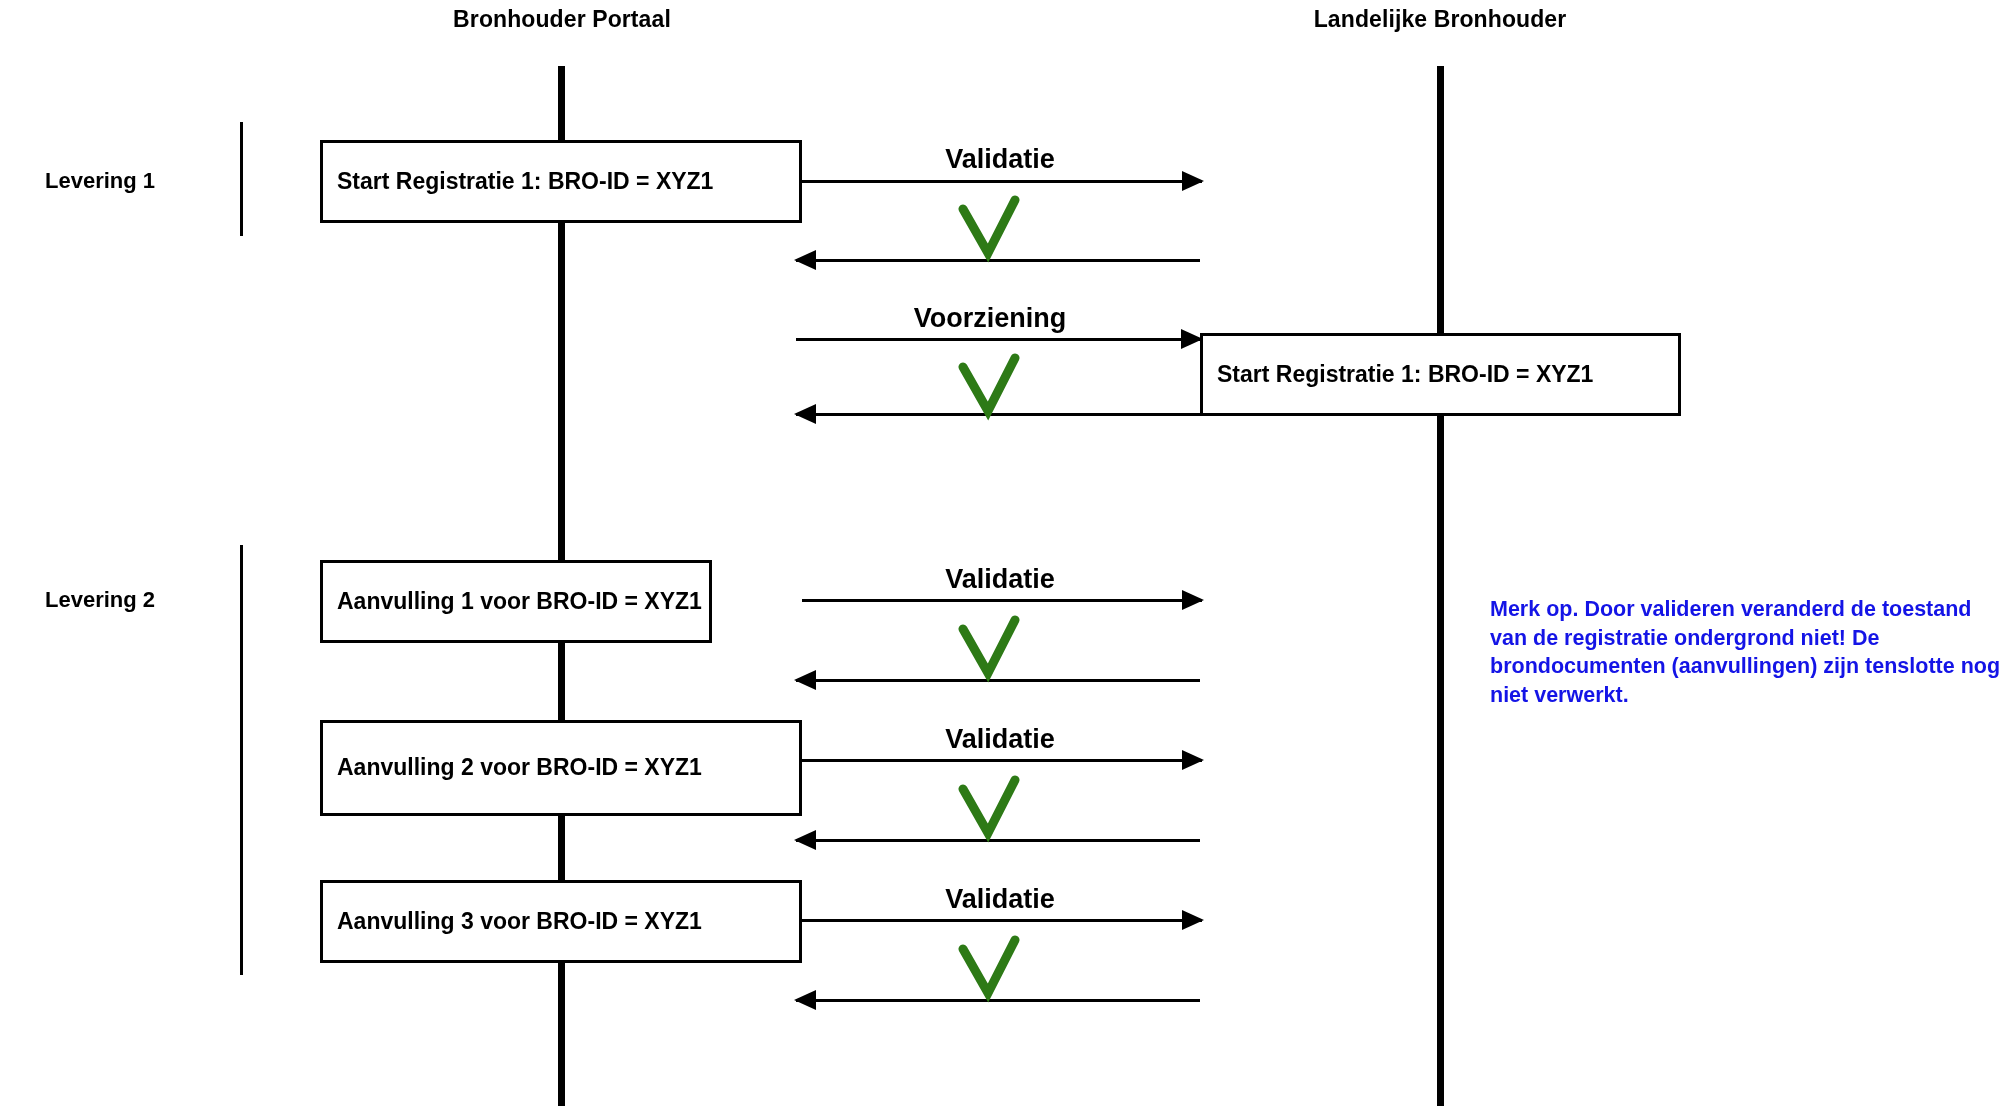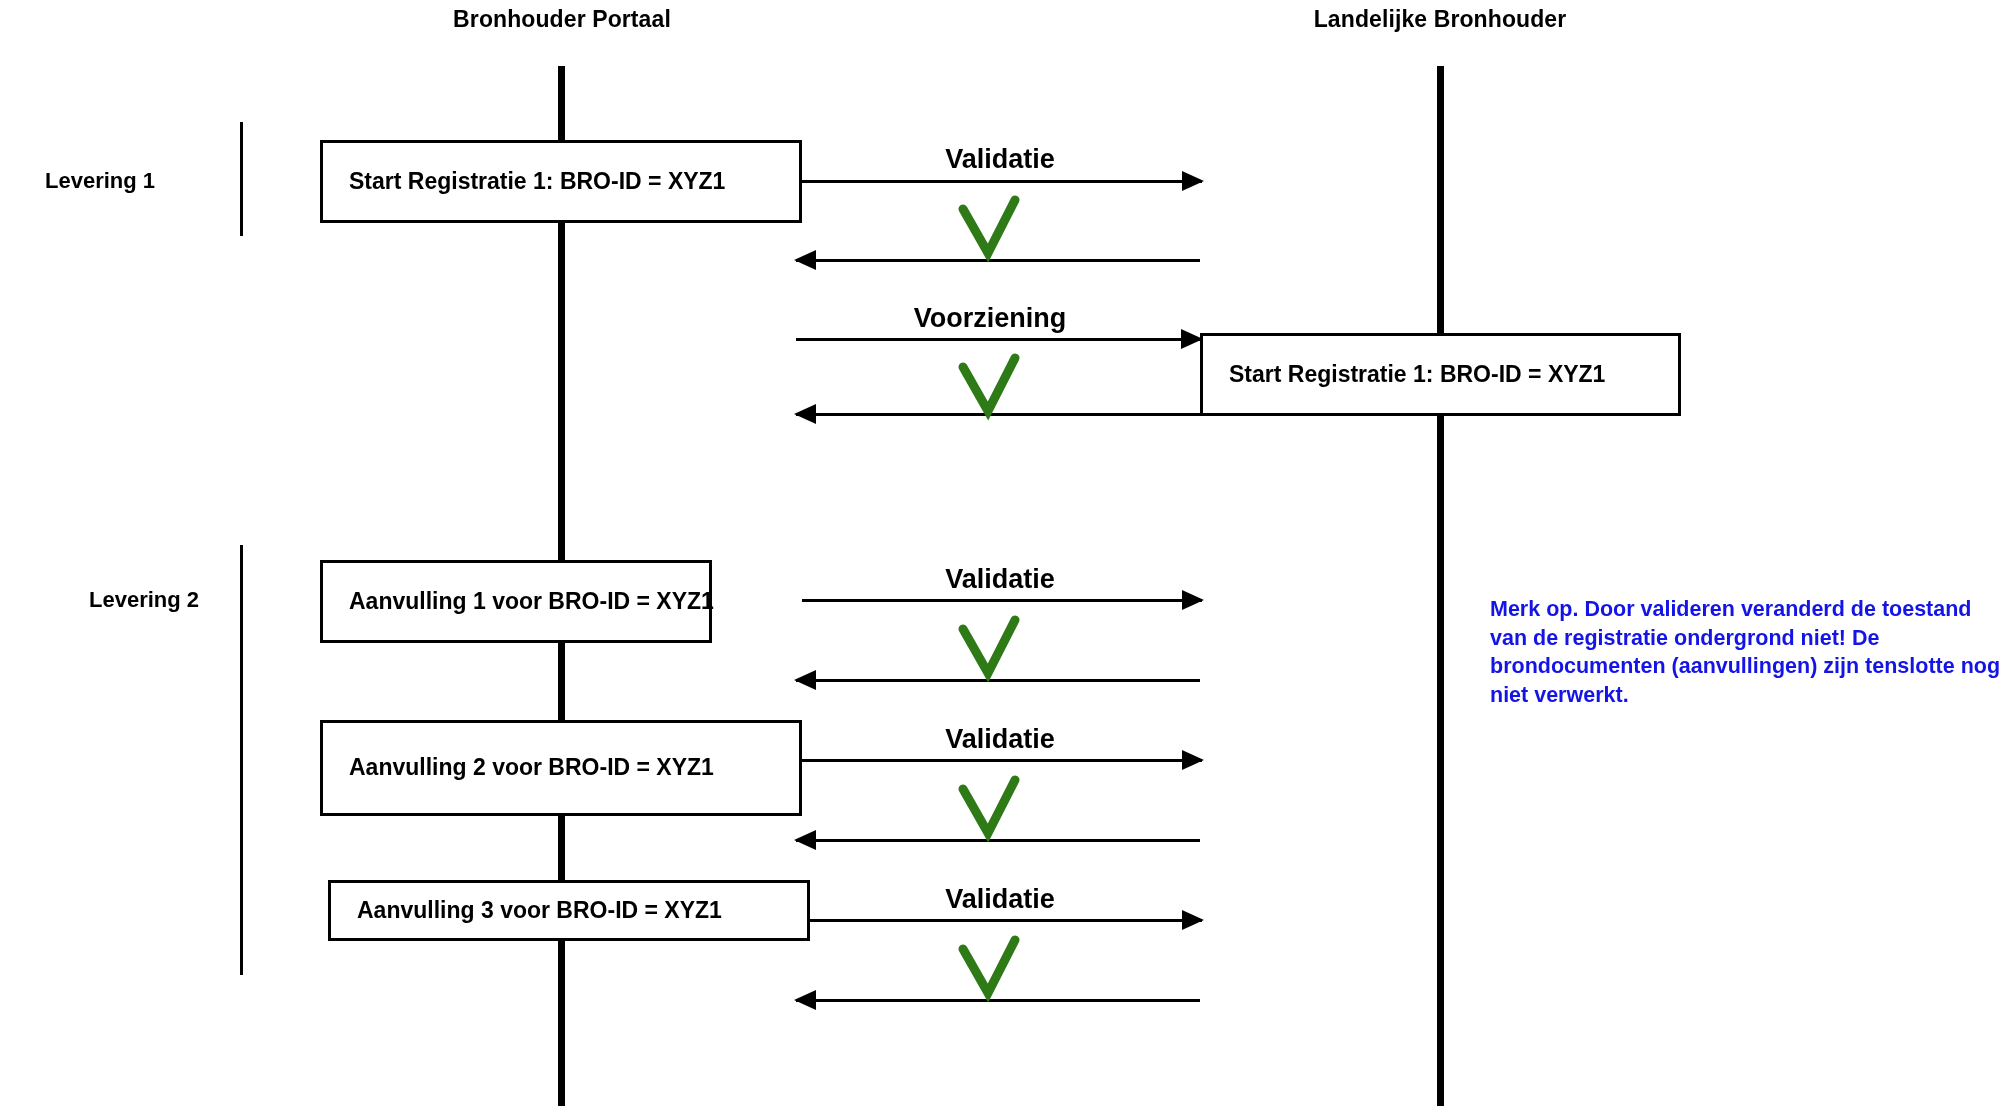--- a/index.html
+++ b/index.html
@@ -51,21 +51,21 @@
     box-sizing: border-box;
     border: 3px solid #000000;
     background: #ffffff;
     display: flex;
     align-items: center;
     z-index: 4;
   }
   .msgbox span {
     font-size: 23px;
     color: #000000;
-    padding-left: 26px;
+    padding-left: 14px;
     white-space: nowrap;
     line-height: 1.2;
   }
   .arrow-wrap {
     position: absolute;
     height: 28px;
     z-index: 2;
   }
   .arrow-line {
     position: absolute;
@@ -122,21 +122,21 @@
 
   <div class="lifeline-title" style="left:1440px; top:6px;">Landelijke Bronhouder</div>
 
   <div class="lifeline" style="left:558px; top:66px; height:1040px;"></div>
 
   <div class="lifeline" style="left:1437px; top:66px; height:1040px;"></div>
 
   <div class="phase-label" style="left:45px; top:181px;">Levering 1</div>
   <div class="phase-bracket" style="left:240px; top:122px; height:114px;"></div>
 
-  <div class="phase-label" style="left:45px; top:600px;margin-left:44px;">Levering 2</div>
+  <div class="phase-label" style="left:45px; top:600px;">Levering 2</div>
   <div class="phase-bracket" style="left:240px; top:545px; height:430px;"></div>
 
   <div class="msgbox" style="left:320px; top:140px; width:482px; height:83px;">
     <span>Start Registratie 1: BRO-ID = XYZ1</span>
   </div>
 
   <div class="arrow-wrap" style="left:802px; top:167px; width:400px;">
     <div class="arrow-line"></div>
     <div class="arrow-head right"></div>
   </div>
@@ -209,21 +209,21 @@
     <svg width="70" height="70" viewBox="0 0 70 70">
       <polyline points="8,14 33,58 60,5" fill="none" stroke="#2d7a16" stroke-width="9" stroke-linecap="round" stroke-linejoin="miter"></polyline>
     </svg>
   </div>
 
   <div class="arrow-wrap" style="left:796px; top:826px; width:404px;">
     <div class="arrow-line"></div>
     <div class="arrow-head left"></div>
   </div>
 
-  <div class="msgbox" style="left:320px; top:880px; width:482px; height:61px;margin-left:8px;">
+  <div class="msgbox" style="left:320px; top:880px; width:482px; height:83px;">
     <span>Aanvulling 3 voor BRO-ID = XYZ1</span>
   </div>
 
   <div class="arrow-wrap" style="left:802px; top:906px; width:400px;">
     <div class="arrow-line"></div>
     <div class="arrow-head right"></div>
   </div>
   <div class="arrow-label" style="left:1000px; top:884px;">Validatie</div>
 
   <div class="check" style="left:955px; top:935px;">

